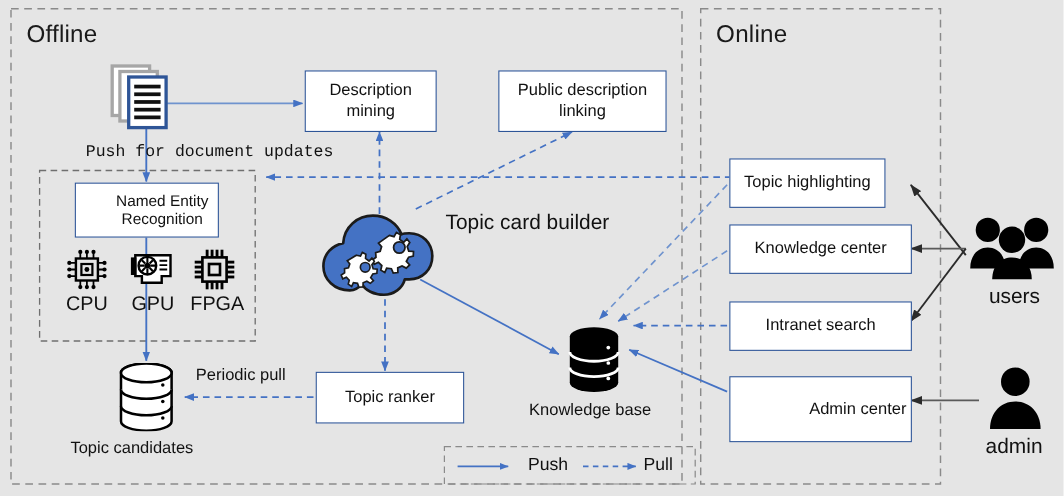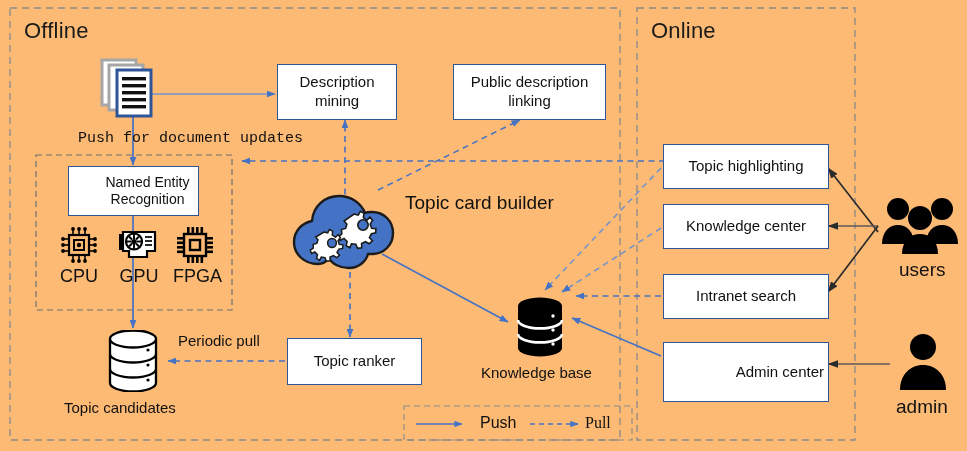--- a/index.html
+++ b/index.html
@@ -4,21 +4,21 @@
 <style>
   html, body {
     margin: 0;
     padding: 0;
     background: #ffffff;
   }
   #canvas {
     position: relative;
     width: 967px;
     height: 451px;
-    background: #fdba74;
+    background: #e5e5e5;
     font-family: "Liberation Sans", sans-serif;
     overflow: hidden;
   }
   svg.layer {
     position: absolute;
     left: 0;
     top: 0;
     width: 967px;
     height: 451px;
     overflow: visible;
@@ -161,21 +161,21 @@
   </div>
 
   <div class="proc-box" style="left:68px; top:166px; width:131px; height:50px; font-size:14px;padding-left:32px;">
     <span>Named Entity Recognition</span>
   </div>
 
   <div class="proc-box" style="left:287px; top:338px; width:135px; height:47px;">
     <span>Topic ranker</span>
   </div>
 
-  <div class="proc-box" style="left:663px; top:144px; width:166px; height:45px;">
+  <div class="proc-box" style="left:663px; top:144px; width:142px; height:45px;">
     <span>Topic highlighting</span>
   </div>
 
   <div class="proc-box" style="left:663px; top:204px; width:166px; height:45px;">
     <span>Knowledge center</span>
   </div>
 
   <div class="proc-box" style="left:663px; top:274px; width:166px; height:45px;">
     <span>Intranet search</span>
   </div>
@@ -347,15 +347,15 @@
         <circle cx="28" cy="15" r="13"></circle>
         <path d="M5 58 C5 43 15 33 28 33 C41 33 51 43 51 58 Z"></path>
       </g>
     </svg>
   </div>
   <div class="plain-label big" style="left:896px; top:396px;">admin</div>
 
   <div class="plain-label" style="left:178px; top:332px;">Periodic pull</div>
 
   <div class="legend-text" style="left:480px; top:414px;">Push</div>
-  <div class="legend-text" style="left:585px; top:414px;font-family:Liberation Serif, serif;">Pull</div>
+  <div class="legend-text" style="left:585px; top:414px;">Pull</div>
 
 </div>
 
 </body></html>

